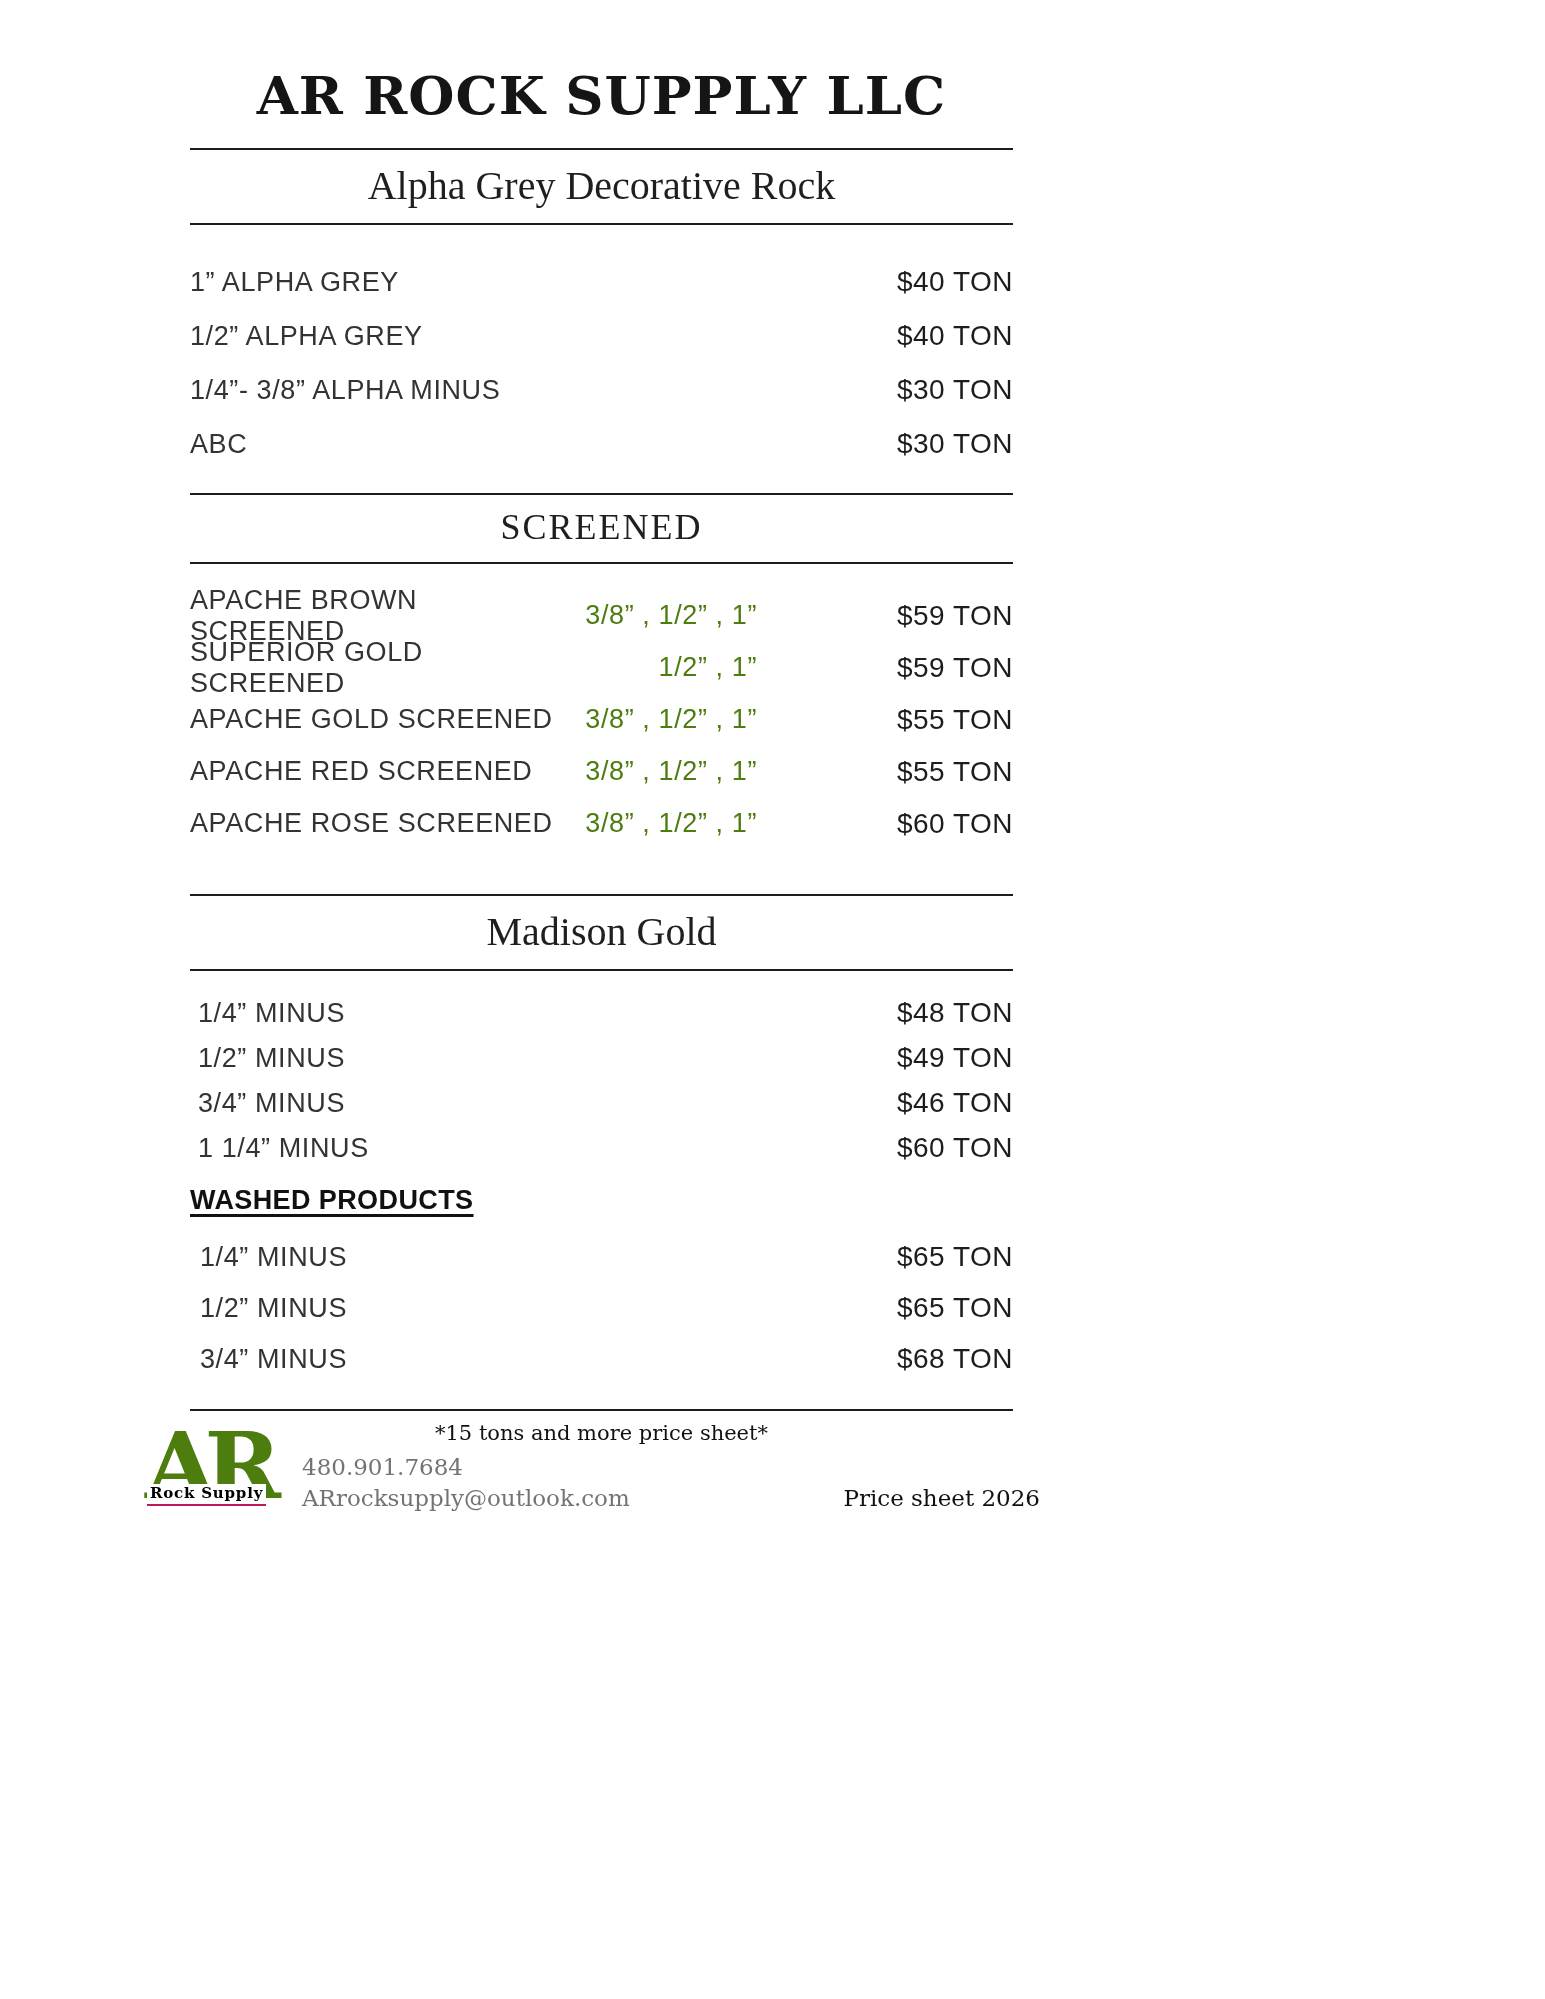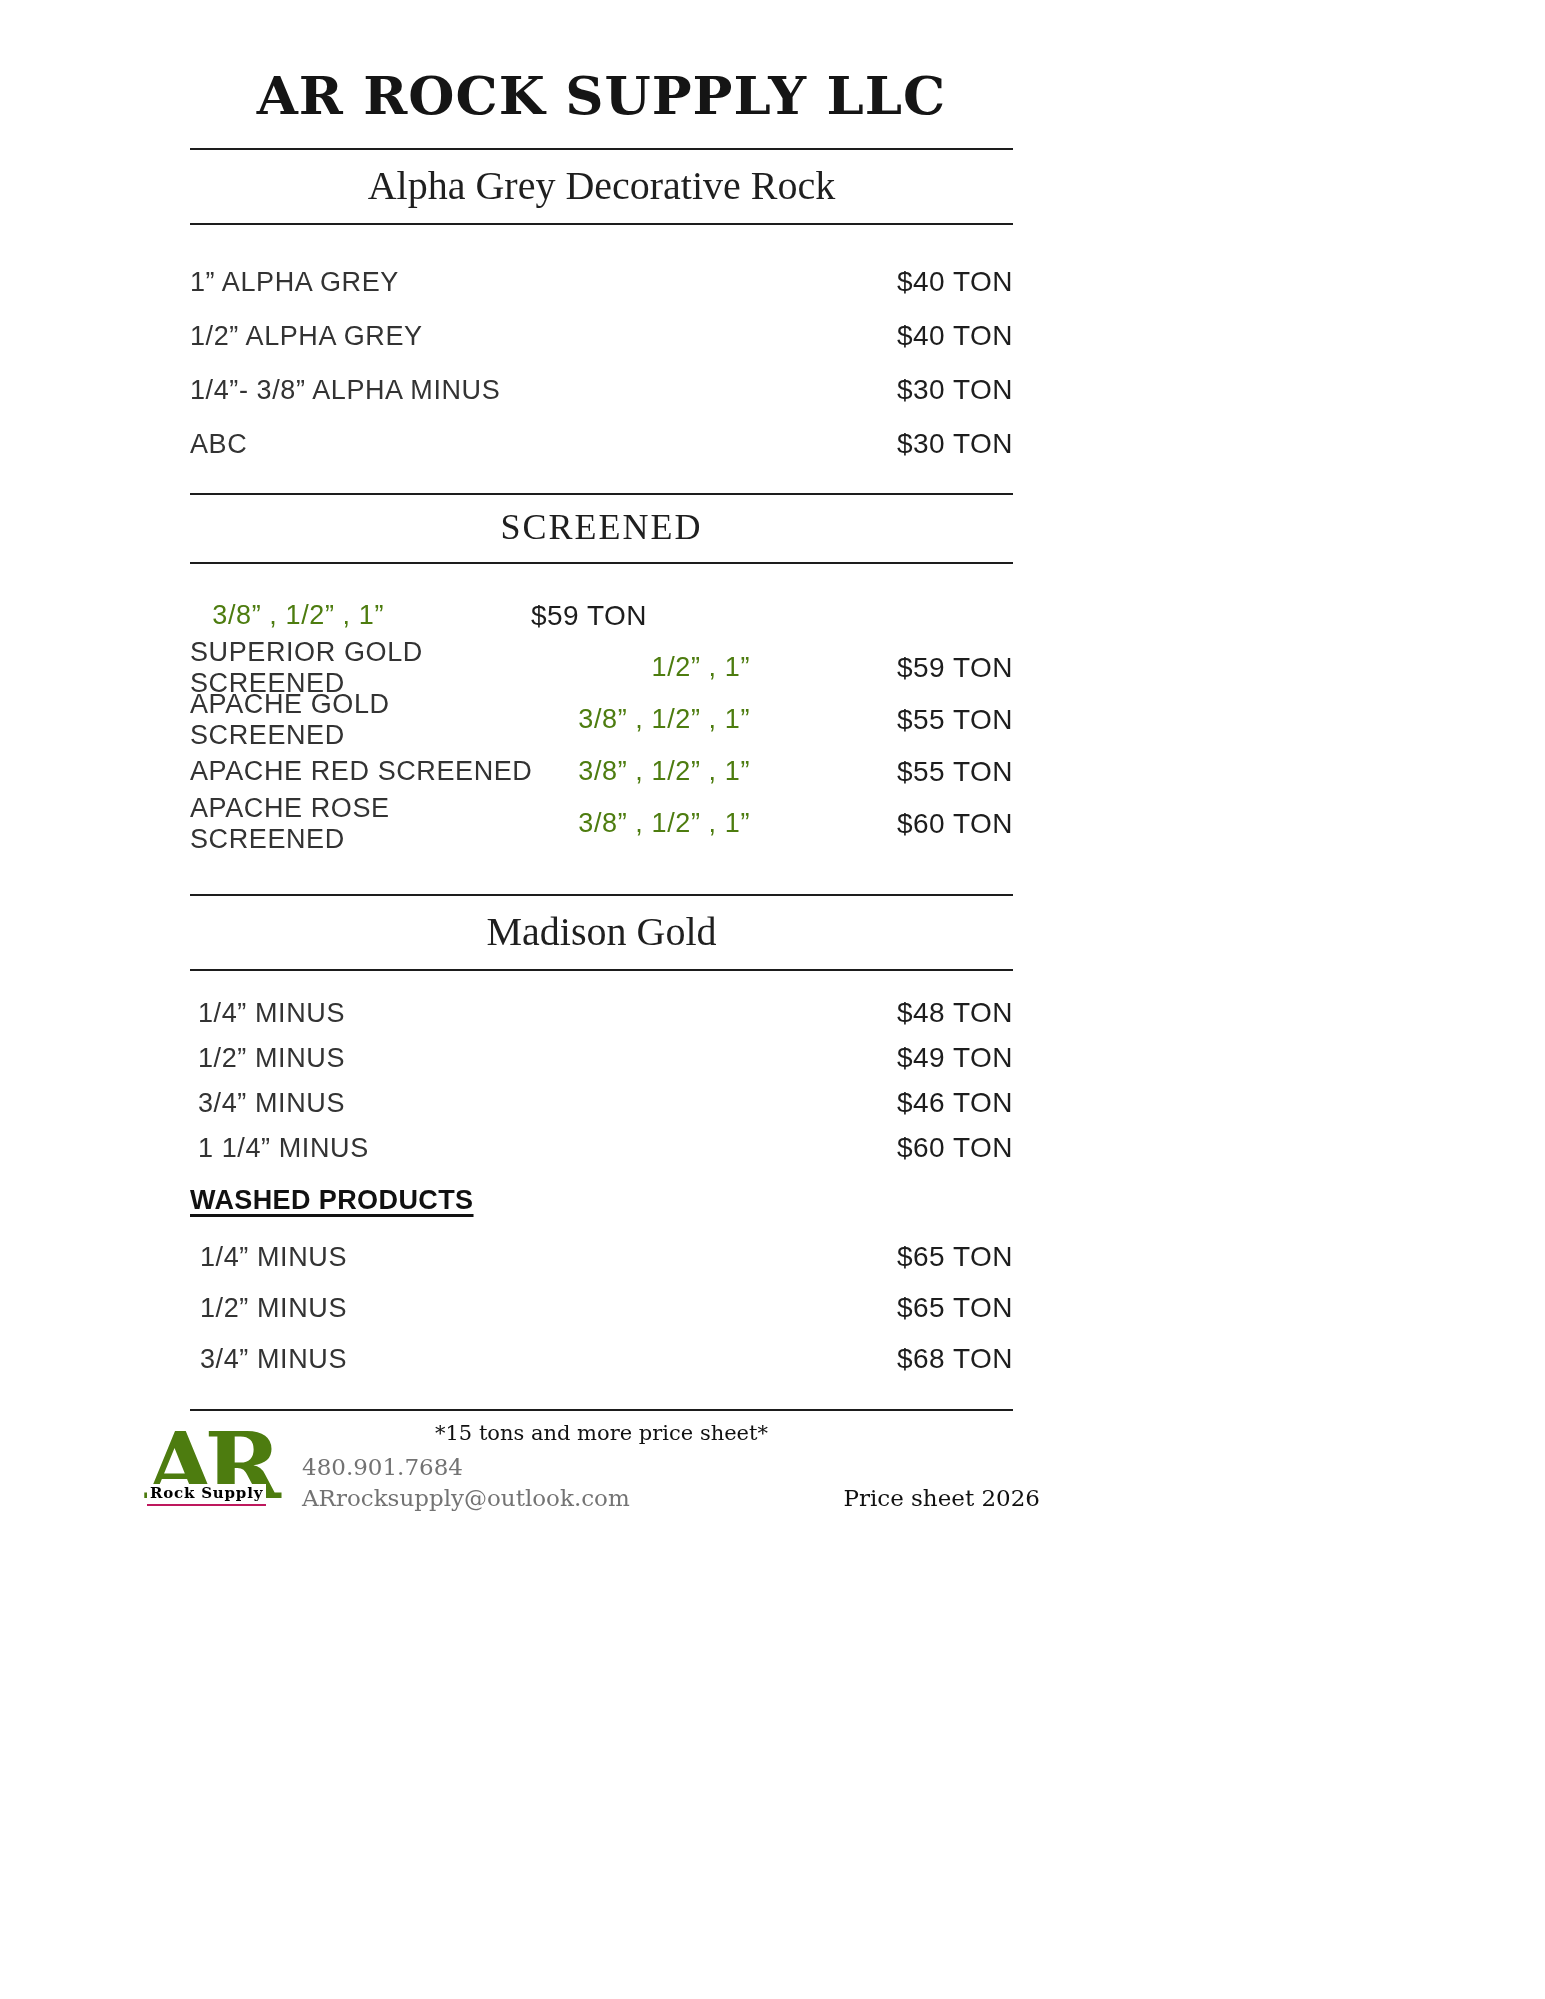--- a/index.html
+++ b/index.html
@@ -45,21 +45,20 @@
   }
   .section-heading.caps {
     font-size:36px;
     letter-spacing:2px;
     margin:12px 0 13px 0;
   }
   .items { width:100%; }
   .row {
     display:flex;
     align-items:center;
-    gap:7px;
   }
   .item-name {
     flex:1;
     font-size:27px;
     letter-spacing:0.6px;
     color:#333333;
   }
   .item-sizes {
     width:260px;
     text-align:right;
@@ -180,20 +179,21 @@
           <span class="item-price">$30 TON</span>
         </div>
       </div>
 
     <hr class="rule">
     <h2 class="section-heading caps">SCREENED</h2>
     <hr class="rule">
 
     <div class="items items-screened">
         <div class="row">
+          <span class="item-name">APACHE BROWN SCREENED</span>
           <span class="item-sizes">3/8” , 1/2” , 1”</span>
           <span class="item-price">$59 TON</span>
         </div>
         <div class="row">
           <span class="item-name">SUPERIOR GOLD SCREENED</span>
           <span class="item-sizes">1/2” , 1”</span>
           <span class="item-price">$59 TON</span>
         </div>
         <div class="row">
           <span class="item-name">APACHE GOLD SCREENED</span>

